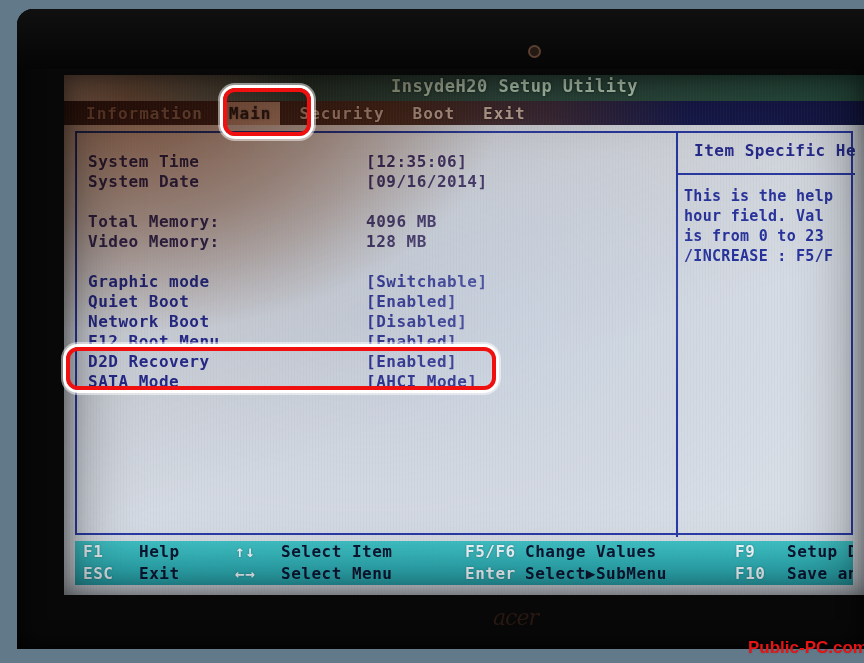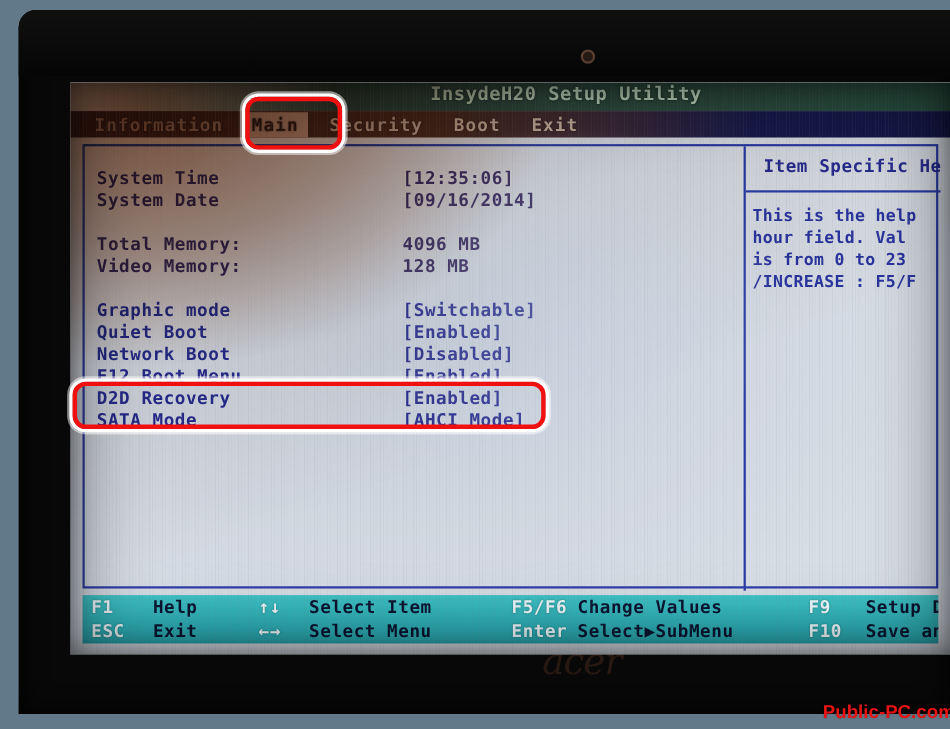--- a/index.html
+++ b/index.html
@@ -21,22 +21,22 @@
     position:absolute; left:0; top:0; right:0; height:60px;
     background: linear-gradient(180deg,#101010 0%, #050505 100%);
     border-radius: 16px 0 0 0;
   }
   #webcam {
     position:absolute; left:511px; top:36px; width:13px; height:13px;
     border-radius:50%; border:2px solid #6a4a3a; background:#2a1c16;
     opacity:.85;
   }
   #acer-logo {
-    position:absolute; left:476px; top:580px; width:120px; height:26px;
-    color:#2d1b14; font-family:"DejaVu Serif", serif; font-size:34px;
+    position:absolute; left:476px; top:596px; width:120px; height:26px;
+    color:#2d1b14; font-family:"DejaVu Serif", serif; font-size:22px;
     font-style:italic; letter-spacing:-1px; line-height:26px;
     opacity:.85;
   }
 
   
   #screen {
     position:absolute; left:64px; top:75px; width:800px; height:520px;
     background:#d8dee6;
     overflow:hidden;
   }

